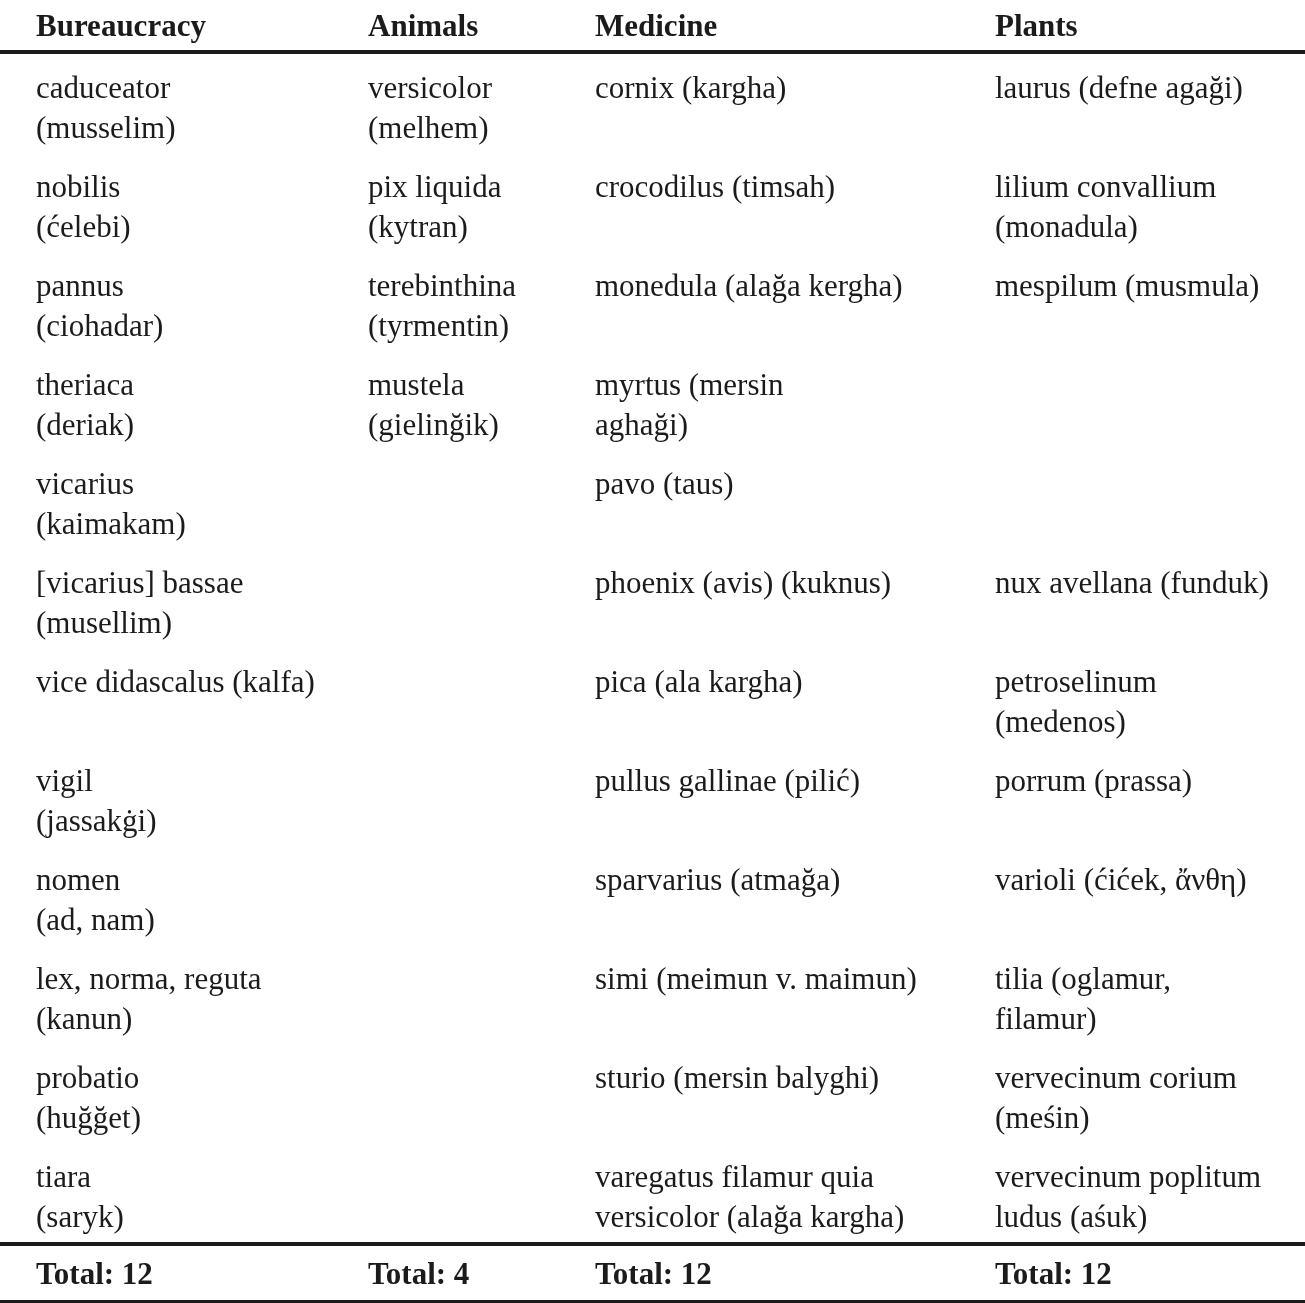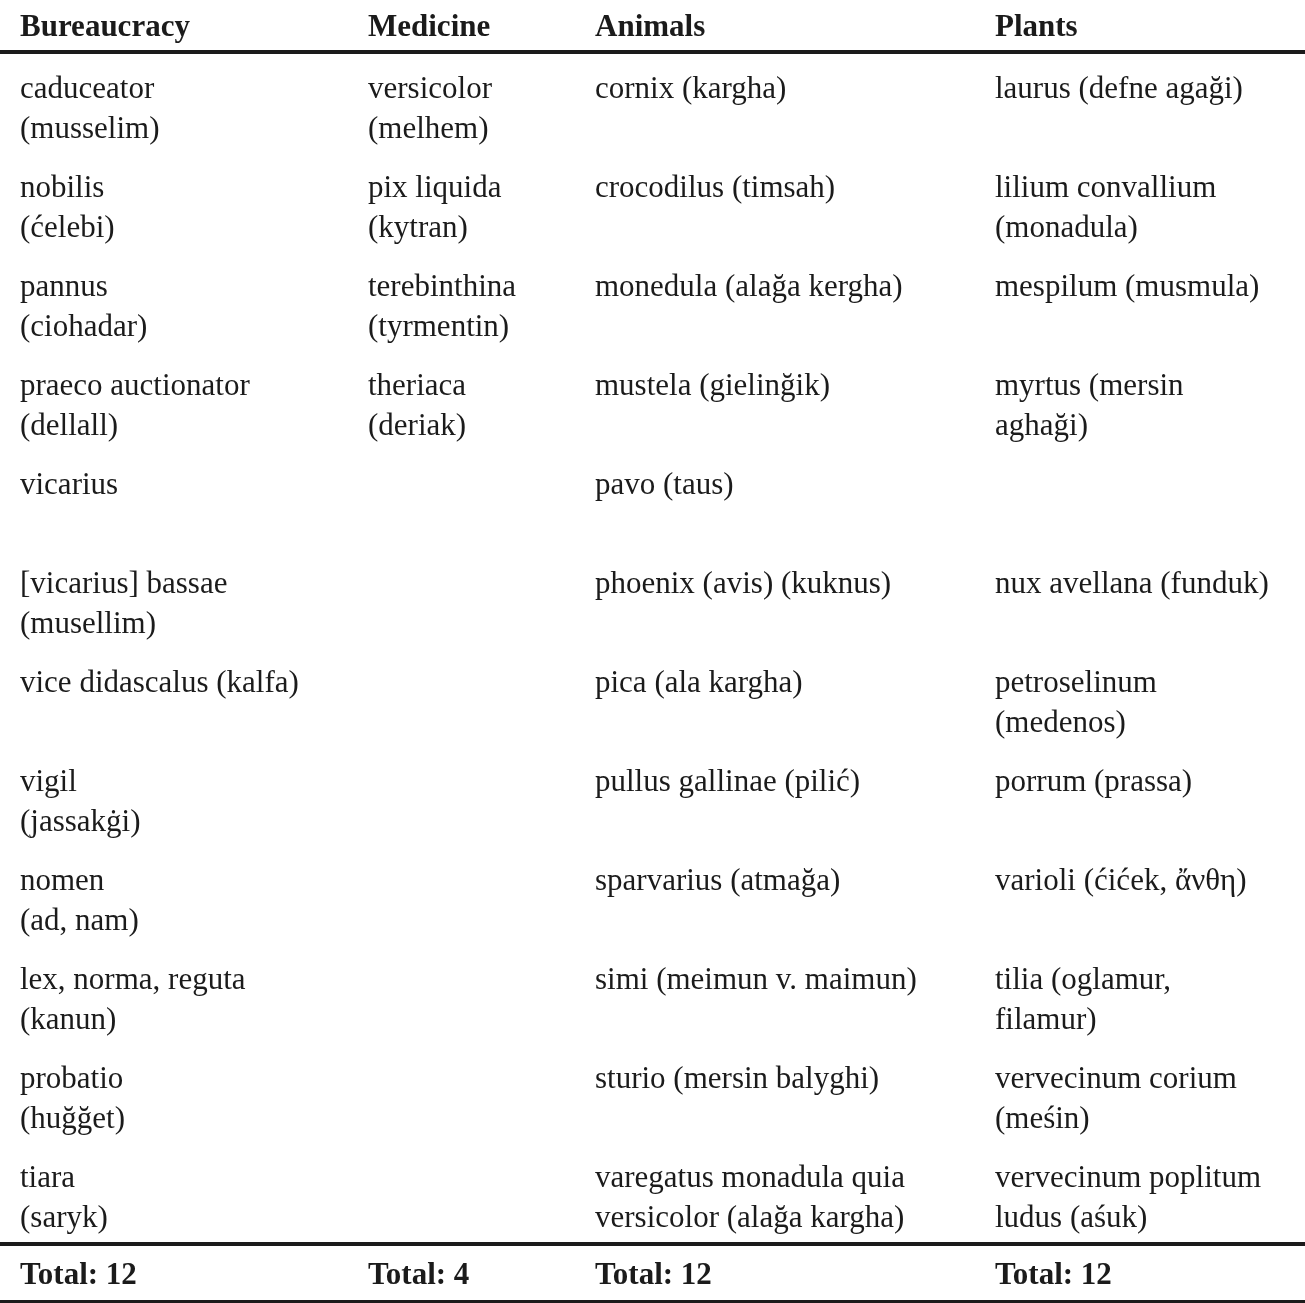--- a/index.html
+++ b/index.html
@@ -13,21 +13,21 @@
     font-size: 31px;
     line-height: 40px;
   }
   .doc { width: 1305px; height: 1303px; background: #ffffff; }
   .row {
     display: grid;
     grid-template-columns: 368px 227px 400px 310px;
     align-items: start;
   }
   .cell { padding-right: 6px; overflow: hidden; }
-  .cell:first-child { padding-left: 20px; }
+  .cell:first-child { padding-left: 36px; }
   .header-row {
     padding-top: 6px;
     padding-bottom: 4px;
     border-bottom: 4px solid #1b1b1b;
     font-weight: bold;
   }
   .body-row {
     padding-top: 14px;
     padding-bottom: 5px;
     min-height: 99px;
@@ -41,22 +41,22 @@
   }
   .line { display: block; }
 </style>
 </head>
 <body>
 
 <div class="doc">
 
   <div class="row header-row">
     <div class="cell">Bureaucracy</div>
+    <div class="cell">Animals</div>
     <div class="cell">Medicine</div>
-    <div class="cell">Animals</div>
     <div class="cell">Plants</div>
   </div>
 
   <div id="rows">
       <div class="row body-row">
         <div class="cell">
           <div class="line">caduceator</div>
           <div class="line">(musselim)</div>
         </div>
         <div class="cell">
@@ -98,38 +98,35 @@
         </div>
         <div class="cell">
           <div class="line">monedula (alağa kergha)</div>
         </div>
         <div class="cell">
           <div class="line">mespilum (musmula)</div>
         </div>
       </div>
       <div class="row body-row">
         <div class="cell">
-          <div class="line">praeco auctionator</div>
-          <div class="line">(dellall)</div>
-        </div>
-        <div class="cell">
           <div class="line">theriaca</div>
           <div class="line">(deriak)</div>
         </div>
         <div class="cell">
           <div class="line">mustela (gielinğik)</div>
         </div>
         <div class="cell">
           <div class="line">myrtus (mersin</div>
           <div class="line">aghaği)</div>
         </div>
       </div>
       <div class="row body-row">
         <div class="cell">
           <div class="line">vicarius</div>
+          <div class="line">(kaimakam)</div>
         </div>
         <div class="cell"></div>
         <div class="cell">
           <div class="line">pavo (taus)</div>
         </div>
       </div>
       <div class="row body-row">
         <div class="cell">
           <div class="line">[vicarius] bassae</div>
           <div class="line">(musellim)</div>
@@ -209,21 +206,21 @@
           <div class="line">(meśin)</div>
         </div>
       </div>
       <div class="row body-row">
         <div class="cell">
           <div class="line">tiara</div>
           <div class="line">(saryk)</div>
         </div>
         <div class="cell"></div>
         <div class="cell">
-          <div class="line">varegatus monadula quia</div>
+          <div class="line">varegatus filamur quia</div>
           <div class="line">versicolor (alağa kargha)</div>
         </div>
         <div class="cell">
           <div class="line">vervecinum poplitum</div>
           <div class="line">ludus (aśuk)</div>
         </div>
       </div>
     </div>
 
   <div class="row total-row">

